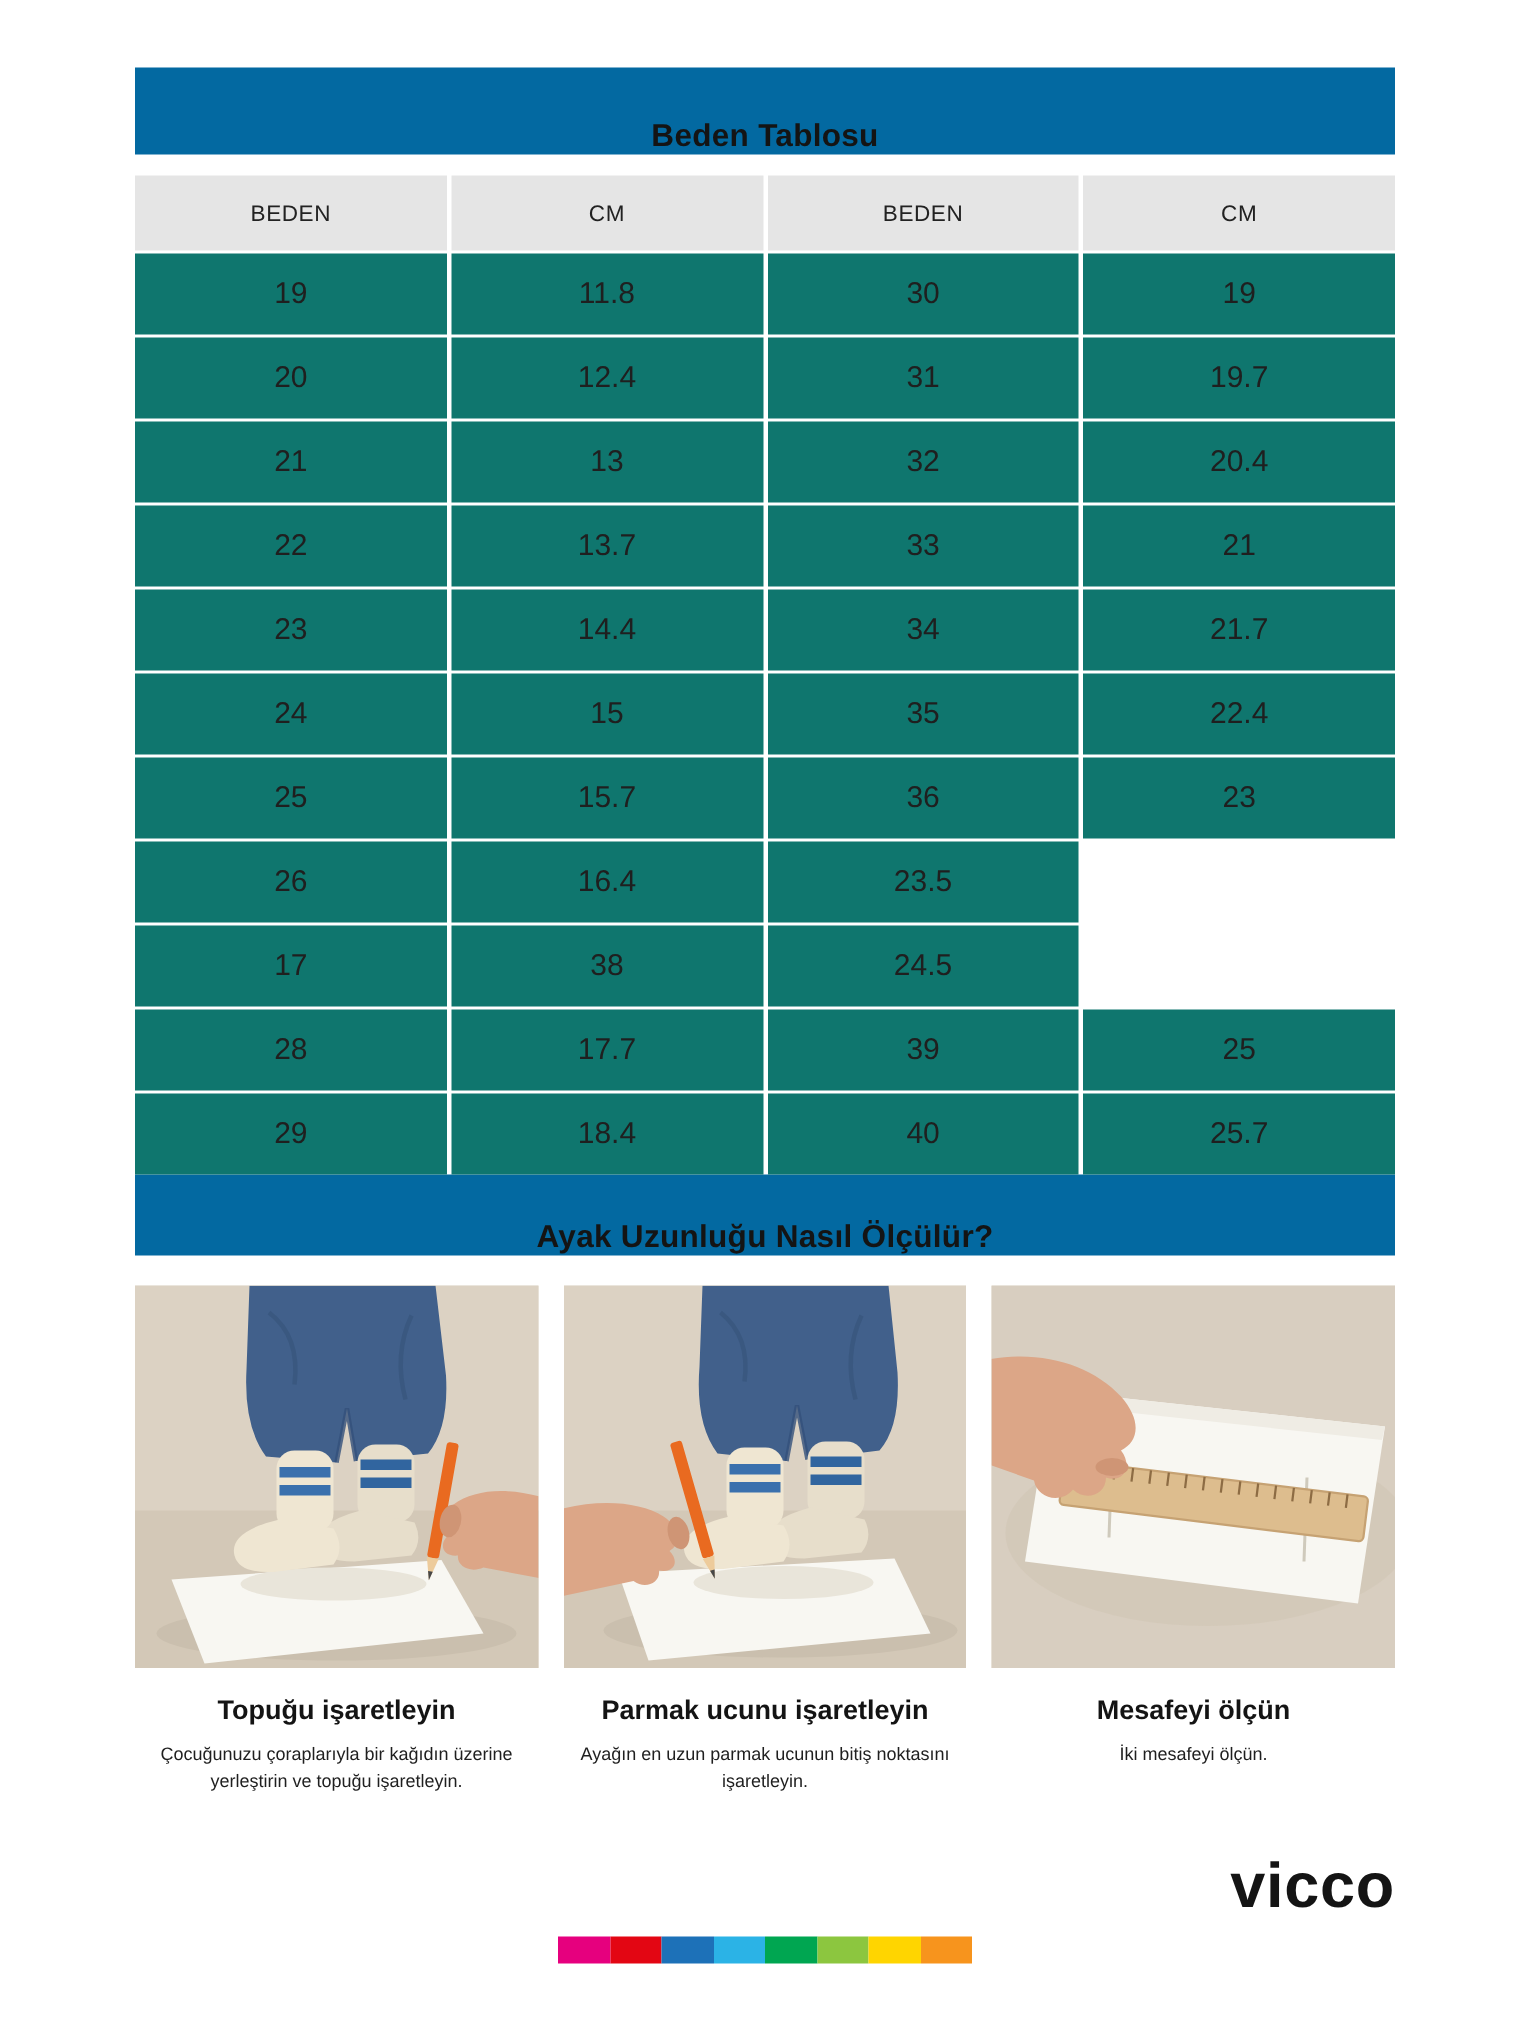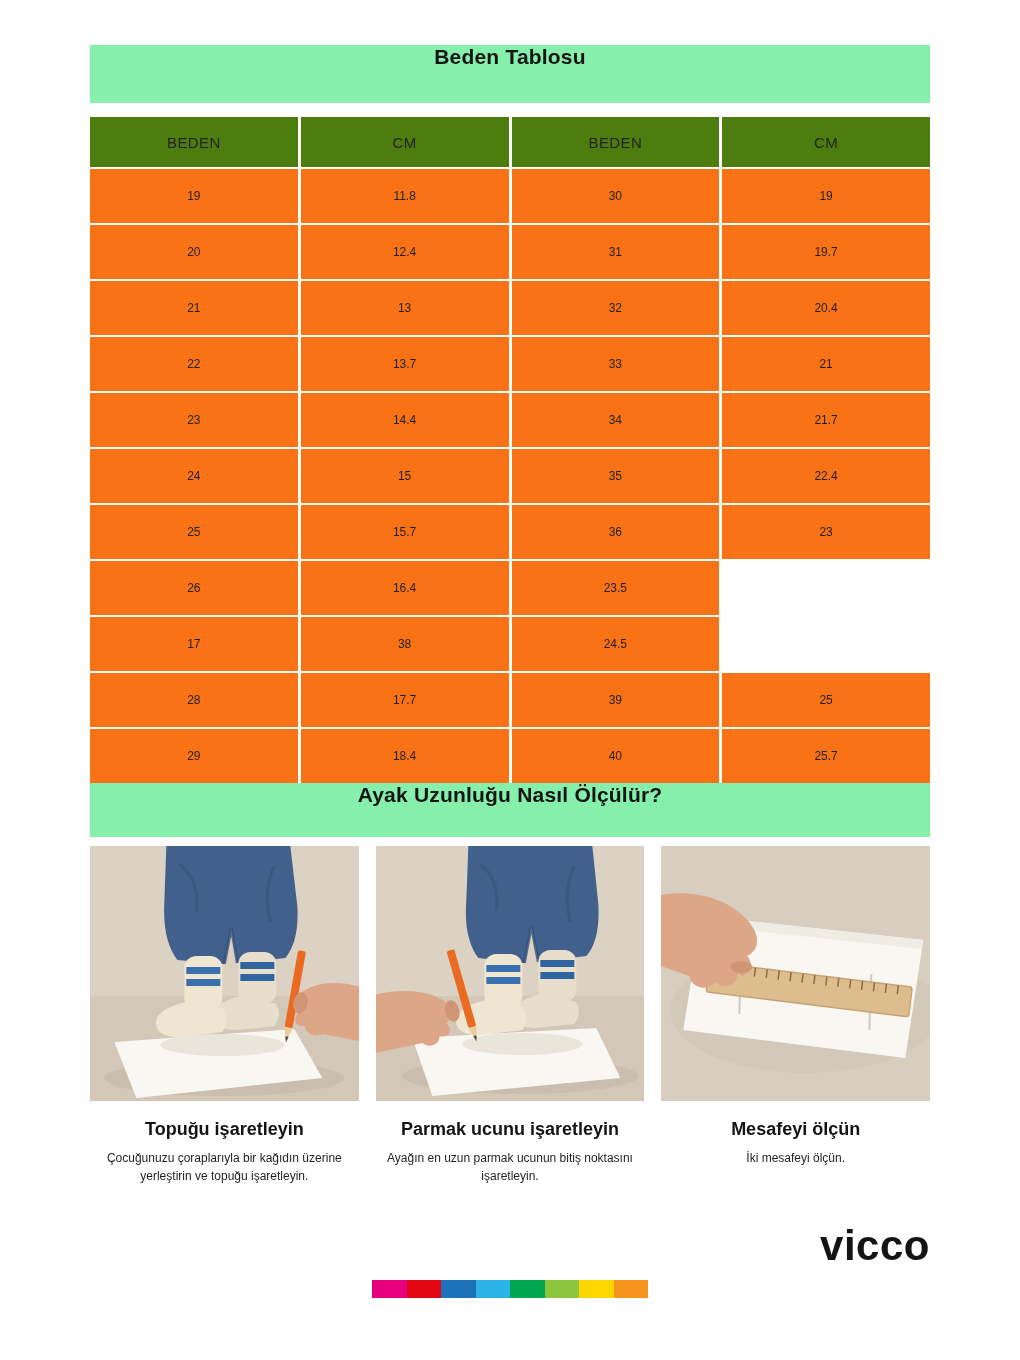--- a/index.html
+++ b/index.html
@@ -4,43 +4,43 @@
 <style>
   html, body { margin: 0; padding: 0; background: #ffffff; }
   body {
     width: 1020px; height: 1360px;
     font-family: "Liberation Sans", "DejaVu Sans", sans-serif;
     color: #1c1c1c; overflow: hidden;
   }
   .page { box-sizing: border-box; width: 1020px; height: 1360px; padding: 45px 90px 0; }
 
   .title-bar {
-    background: #86efac; height: 58px;
-    display: flex; align-items: flex-start; justify-content: center;
+    background: #0369a1; height: 58px;
+    display: flex; align-items: flex-end; justify-content: center;
   }
   .title-bar h1, .title-bar h2 { margin: 0; font-size: 21px; font-weight: bold; color: #141414; letter-spacing: .2px; }
 
   .size-table { margin-top: 14px; }
   .thead { display: grid; grid-template-columns: 1fr 1fr 1fr 1fr; gap: 3px; }
   .thead .cell {
-    background: #4d7c0f; height: 50px;
+    background: #e5e5e5; height: 50px;
     display: flex; align-items: center; justify-content: center;
     font-size: 15px; letter-spacing: .4px; color: #222222;
   }
   .tbody { display: flex; flex-direction: column; gap: 2px; margin-top: 2px; }
   .trow { display: grid; grid-template-columns: 1fr 1fr 1fr 1fr; gap: 3px; }
   .trow .cell {
-    background: #f97316; height: 54px;
+    background: #0f766e; height: 54px;
     display: flex; align-items: center; justify-content: center;
-    font-size: 12px; color: #1f1f1f;
+    font-size: 20px; color: #1f1f1f;
   }
 
   .section2 { height: 54px; }
 
-  .steps { margin-top: 9px; display: grid; grid-template-columns: 1fr 1fr 1fr; gap: 17px; }
+  .steps { margin-top: 20px; display: grid; grid-template-columns: 1fr 1fr 1fr; gap: 17px; }
   .photo { width: 100%; height: 255px; overflow: hidden; background: #d9cfc0; }
   .photo svg { width: 100%; height: 100%; display: block; }
   .step h3 { margin: 18px 0 9px; font-size: 18px; font-weight: bold; text-align: center; color: #141414; }
   .step p { margin: 0 auto; font-size: 12px; line-height: 1.5; text-align: center; color: #1f1f1f; max-width: 262px; }
 
   .footer { margin-top: 40px; text-align: right; }
   .brand { font-size: 42px; line-height: 1; font-weight: 800; letter-spacing: .5px; color: #141414; }
   .color-bar { width: 276px; height: 18px; margin: 13px auto 0; display: flex; }
   .color-seg { flex: 1; height: 100%; }
 </style>

